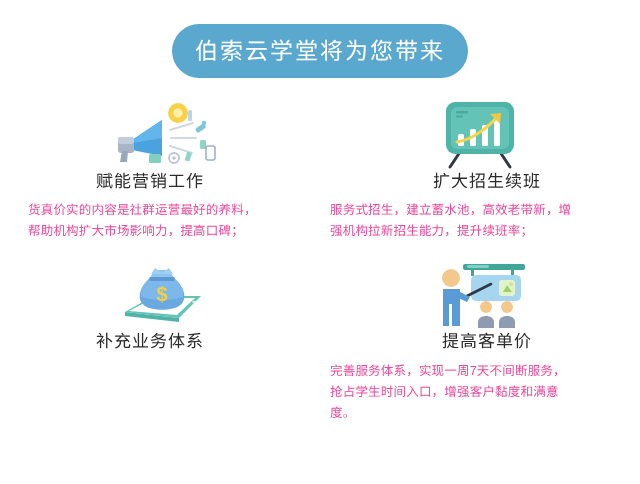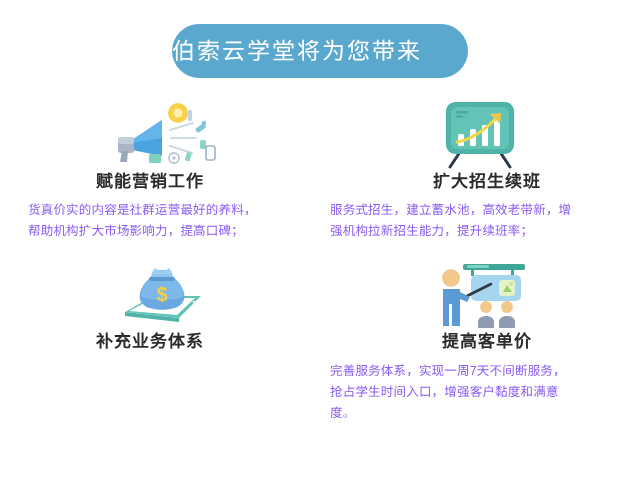--- a/index.html
+++ b/index.html
@@ -26,20 +26,21 @@
     display: flex;
     justify-content: center;
   }
   .banner {
     width: 296px;
     height: 54px;
     border-radius: 27px;
     background: #5aa8ce;
     display: flex;
     align-items: center;
+    justify-content: center;
     box-sizing: border-box;
   }
   .banner-text {
     color: #ffffff;
     font-size: 23px;
     letter-spacing: 2px;
     font-weight: 400;
     line-height: 1;
     white-space: nowrap;
   }
@@ -66,29 +67,29 @@
     height: 74px;
     display: flex;
     align-items: center;
     justify-content: center;
   }
   .icon-box svg { display: block; }
 
   .card-title {
     text-align: center;
     font-size: 17px;
-    font-weight: bold;
+    font-weight: normal;
     color: #2b2b2b;
     letter-spacing: 1px;
     margin-top: 2px;
     line-height: 1.2;
   }
   .card-body {
     font-size: 12.5px;
-    color: #8b5cf6;
+    color: #ec4899;
     line-height: 21px;
     margin-top: 8px;
     letter-spacing: 0.2px;
   }
   .cell-left .card-body {
     width: 232px;
     margin-left: 28px;
   }
   .cell-right .card-body {
     width: 244px;

